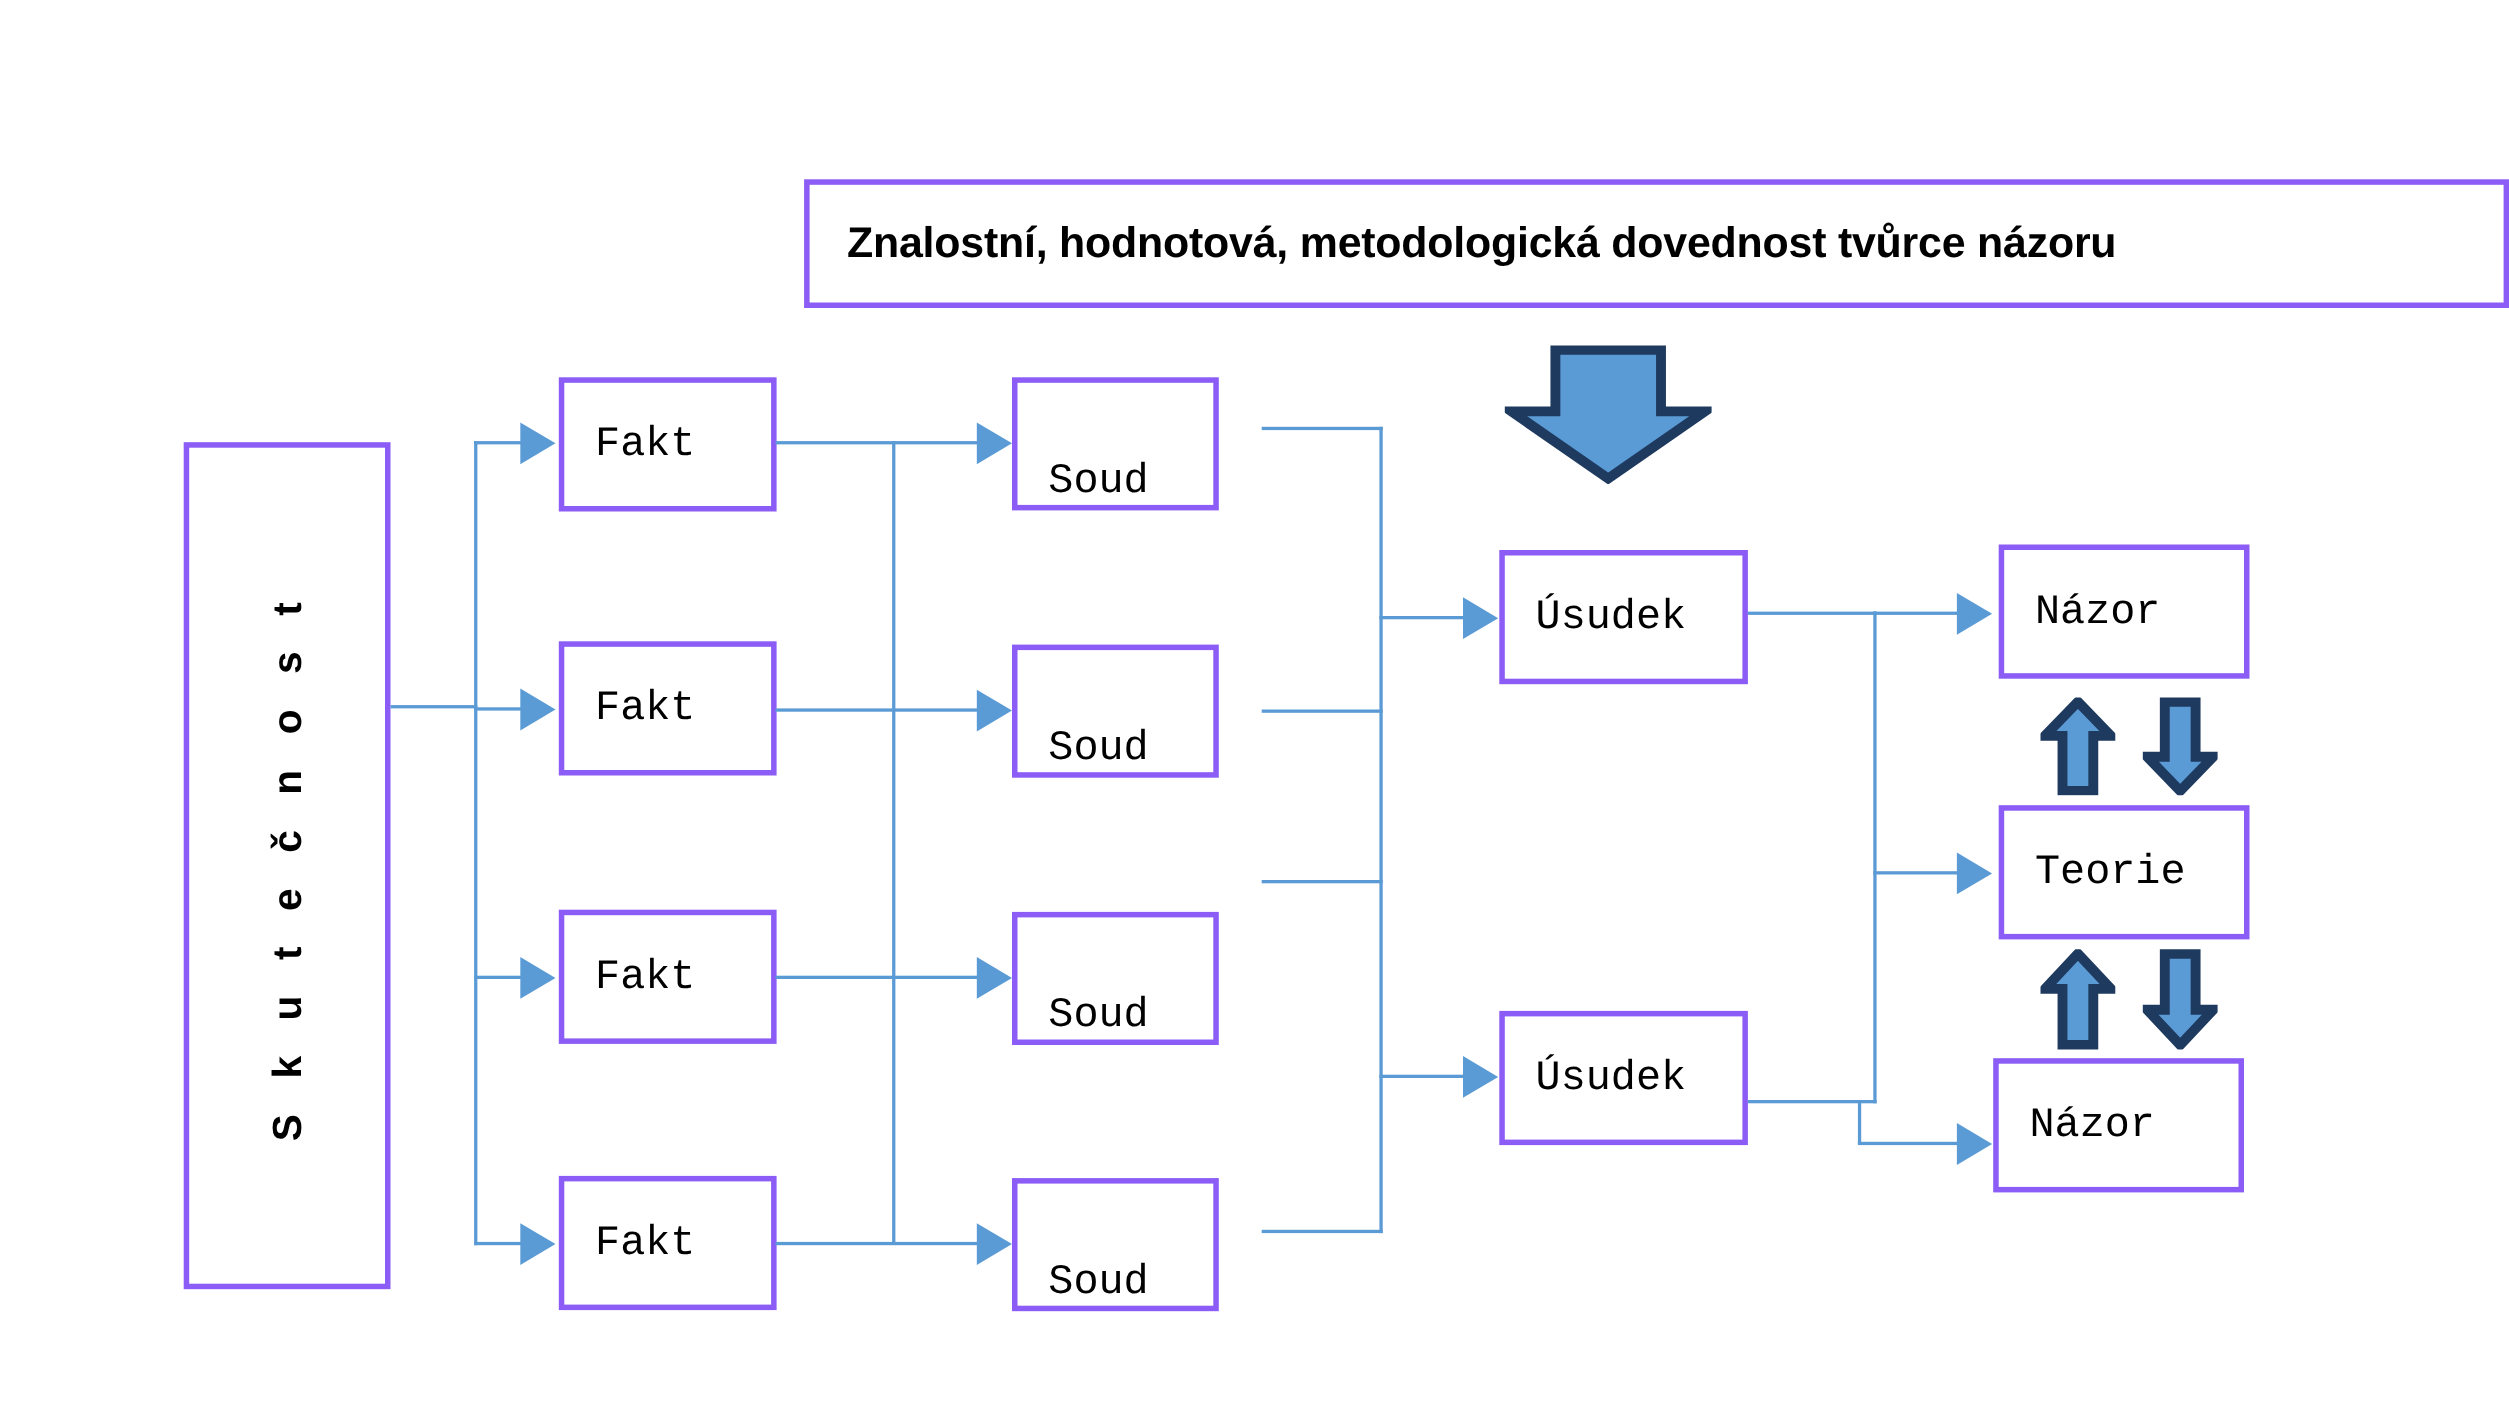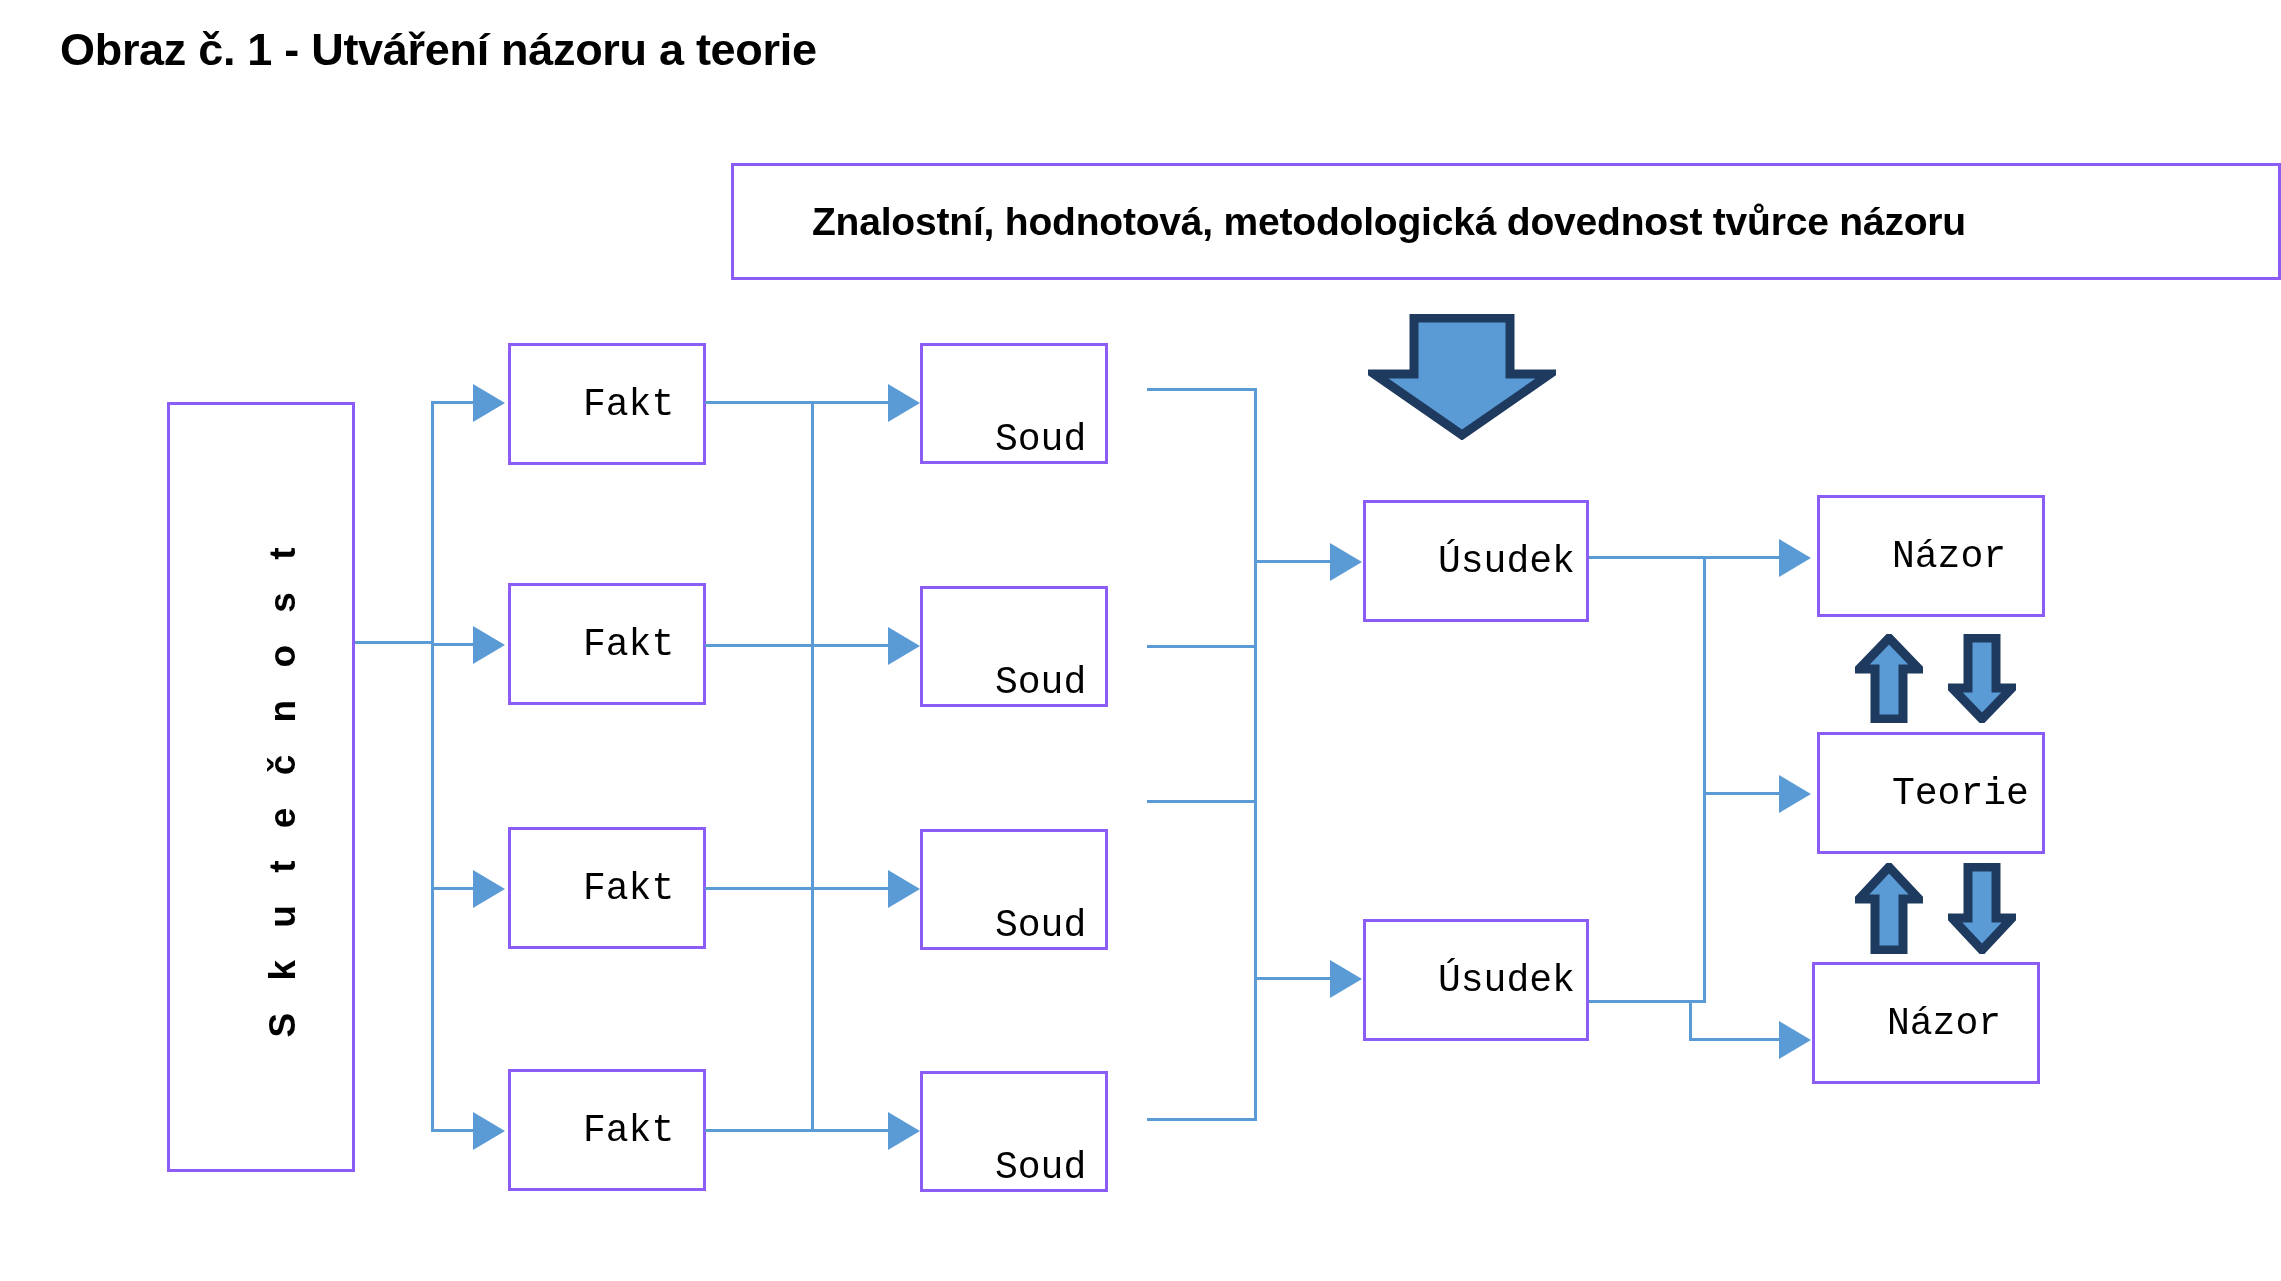--- a/index.html
+++ b/index.html
@@ -26,25 +26,24 @@
     font-size: 45px;
     font-weight: bold;
     letter-spacing: -0.3px;
     white-space: nowrap;
     color: #000000;
   }
   
   .node {
     position: absolute;
     box-sizing: border-box;
-    border: 3px solid #8b5cf6;
+    border: 5px solid #8b5cf6;
     background: #ffffff;
     display: flex;
     align-items: center;
-    padding-left: 44px;
   }
   .node > .label {
     display: block;
     white-space: nowrap;
     color: #000000;
   }
   
   #banner {
     left: 731px;
     top: 163px;
@@ -107,21 +106,20 @@
 
   
   .blockarrow { position: absolute; }
   .blockarrow svg { display: block; width: 100%; height: 100%; }
 </style>
 </head>
 <body>
 
 <div id="canvas">
 
-  <div id="page-title">Obraz č. 1 - Utváření názoru a teorie</div>
 
   <div class="node" id="banner">
     <span class="label">Znalostní, hodnotová, metodologická dovednost tvůrce názoru</span>
   </div>
 
   <div class="blockarrow" style="left:1368px; top:314px; width:188px; height:126px;">
     <svg viewBox="0 0 188 126" preserveAspectRatio="none">
       <polygon points="46,4 142,4 142,60 182,60 94,121 6,60 46,60" fill="#5B9BD5" stroke="#1F3A5F" stroke-width="9" stroke-linejoin="miter"></polygon>
     </svg>
   </div>

